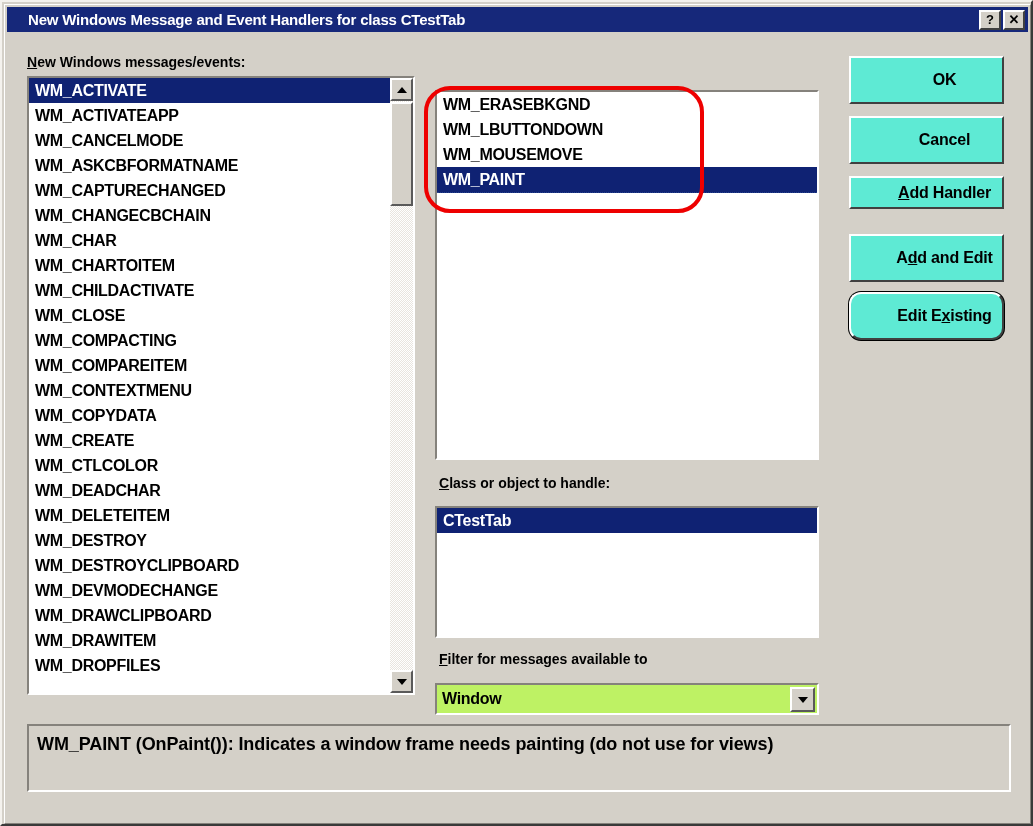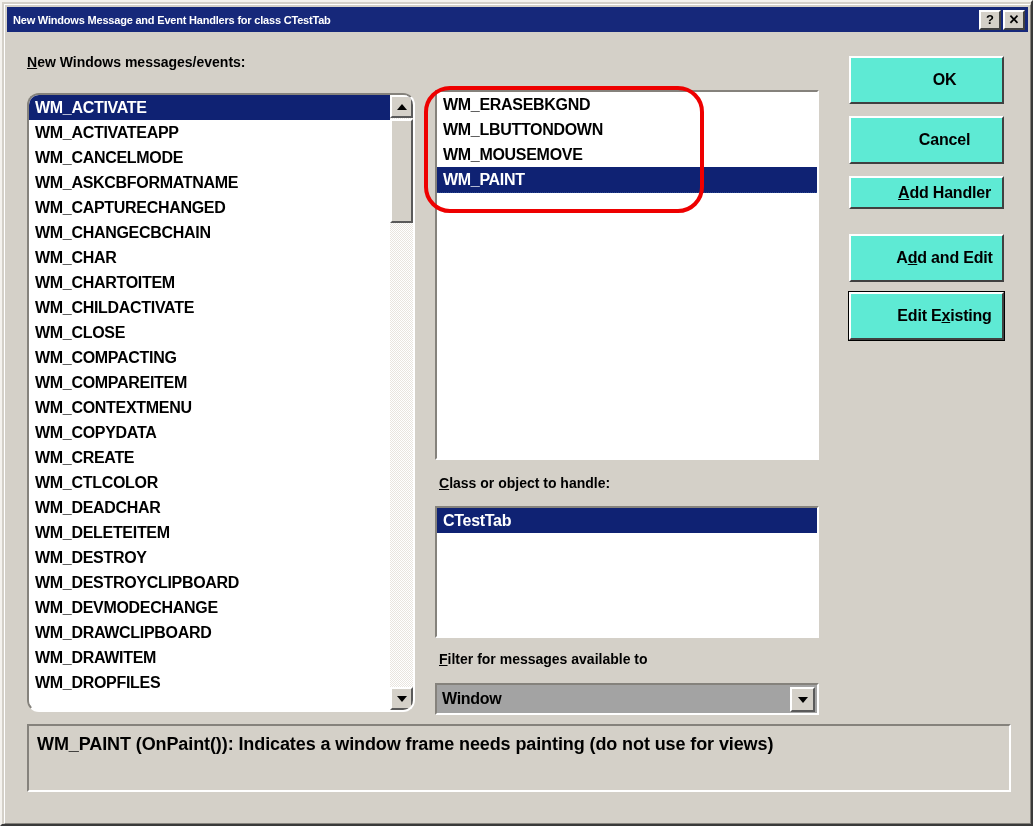--- a/index.html
+++ b/index.html
@@ -36,23 +36,23 @@
   #titlebar {
     position: absolute;
     left: 5px; top: 5px;
     width: 1021px; height: 25px;
     background: #16287a;
     display: flex;
     align-items: center;
   }
   #title-text {
     color: #ffffff;
-    font-size: 11px;
-    font-weight: bold;
-    margin-left: 6px;
+    font-size: 15px;
+    font-weight: bold;
+    margin-left: 21px;
     white-space: nowrap;
     letter-spacing: -0.2px;
   }
   #title-buttons {
     margin-left: auto;
     margin-right: 3px;
     display: flex;
     gap: 2px;
   }
   .titlebtn {
@@ -159,27 +159,28 @@
     color: #000;
     display: flex;
     align-items: center;
     justify-content: center;
     letter-spacing: -0.2px;
     font-family: "Liberation Sans", sans-serif;
     padding-left: 36px;
   }
   .pushbtn.defaulted {
     box-shadow: 0 0 0 1px #000;
+    border-radius: 12px;
   }
   .pushbtn u { text-decoration: underline; }
 
   
   #filter-combo {
     position: absolute;
-    background: #a3a3a3;
+    background: #bef264;
     border-top: 2px solid #85827c;
     border-left: 2px solid #85827c;
     border-right: 2px solid #ffffff;
     border-bottom: 2px solid #ffffff;
     display: flex;
     align-items: center;
   }
   #filter-combo-value {
     font-size: 16px;
     font-weight: bold;
@@ -241,21 +242,21 @@
     <div id="title-buttons">
       <div class="titlebtn">?</div>
       <div class="titlebtn">✕</div>
     </div>
   </div>
 
   <div class="field-label" style="left:25px; top:52px;">
     <u>N</u><span>ew Windows messages/events:</span>
   </div>
 
-  <div class="listbox" style="left:25px; top:91px; width:388px; height:619px;border-radius:12px;">
+  <div class="listbox" style="left:25px; top:74px; width:388px; height:619px;">
     <div class="listbox-inner" id="new-messages-items">
         <div class="list-item selected">WM_ACTIVATE</div>
         <div class="list-item">WM_ACTIVATEAPP</div>
         <div class="list-item">WM_CANCELMODE</div>
         <div class="list-item">WM_ASKCBFORMATNAME</div>
         <div class="list-item">WM_CAPTURECHANGED</div>
         <div class="list-item">WM_CHANGECBCHAIN</div>
         <div class="list-item">WM_CHAR</div>
         <div class="list-item">WM_CHARTOITEM</div>
         <div class="list-item">WM_CHILDACTIVATE</div>

